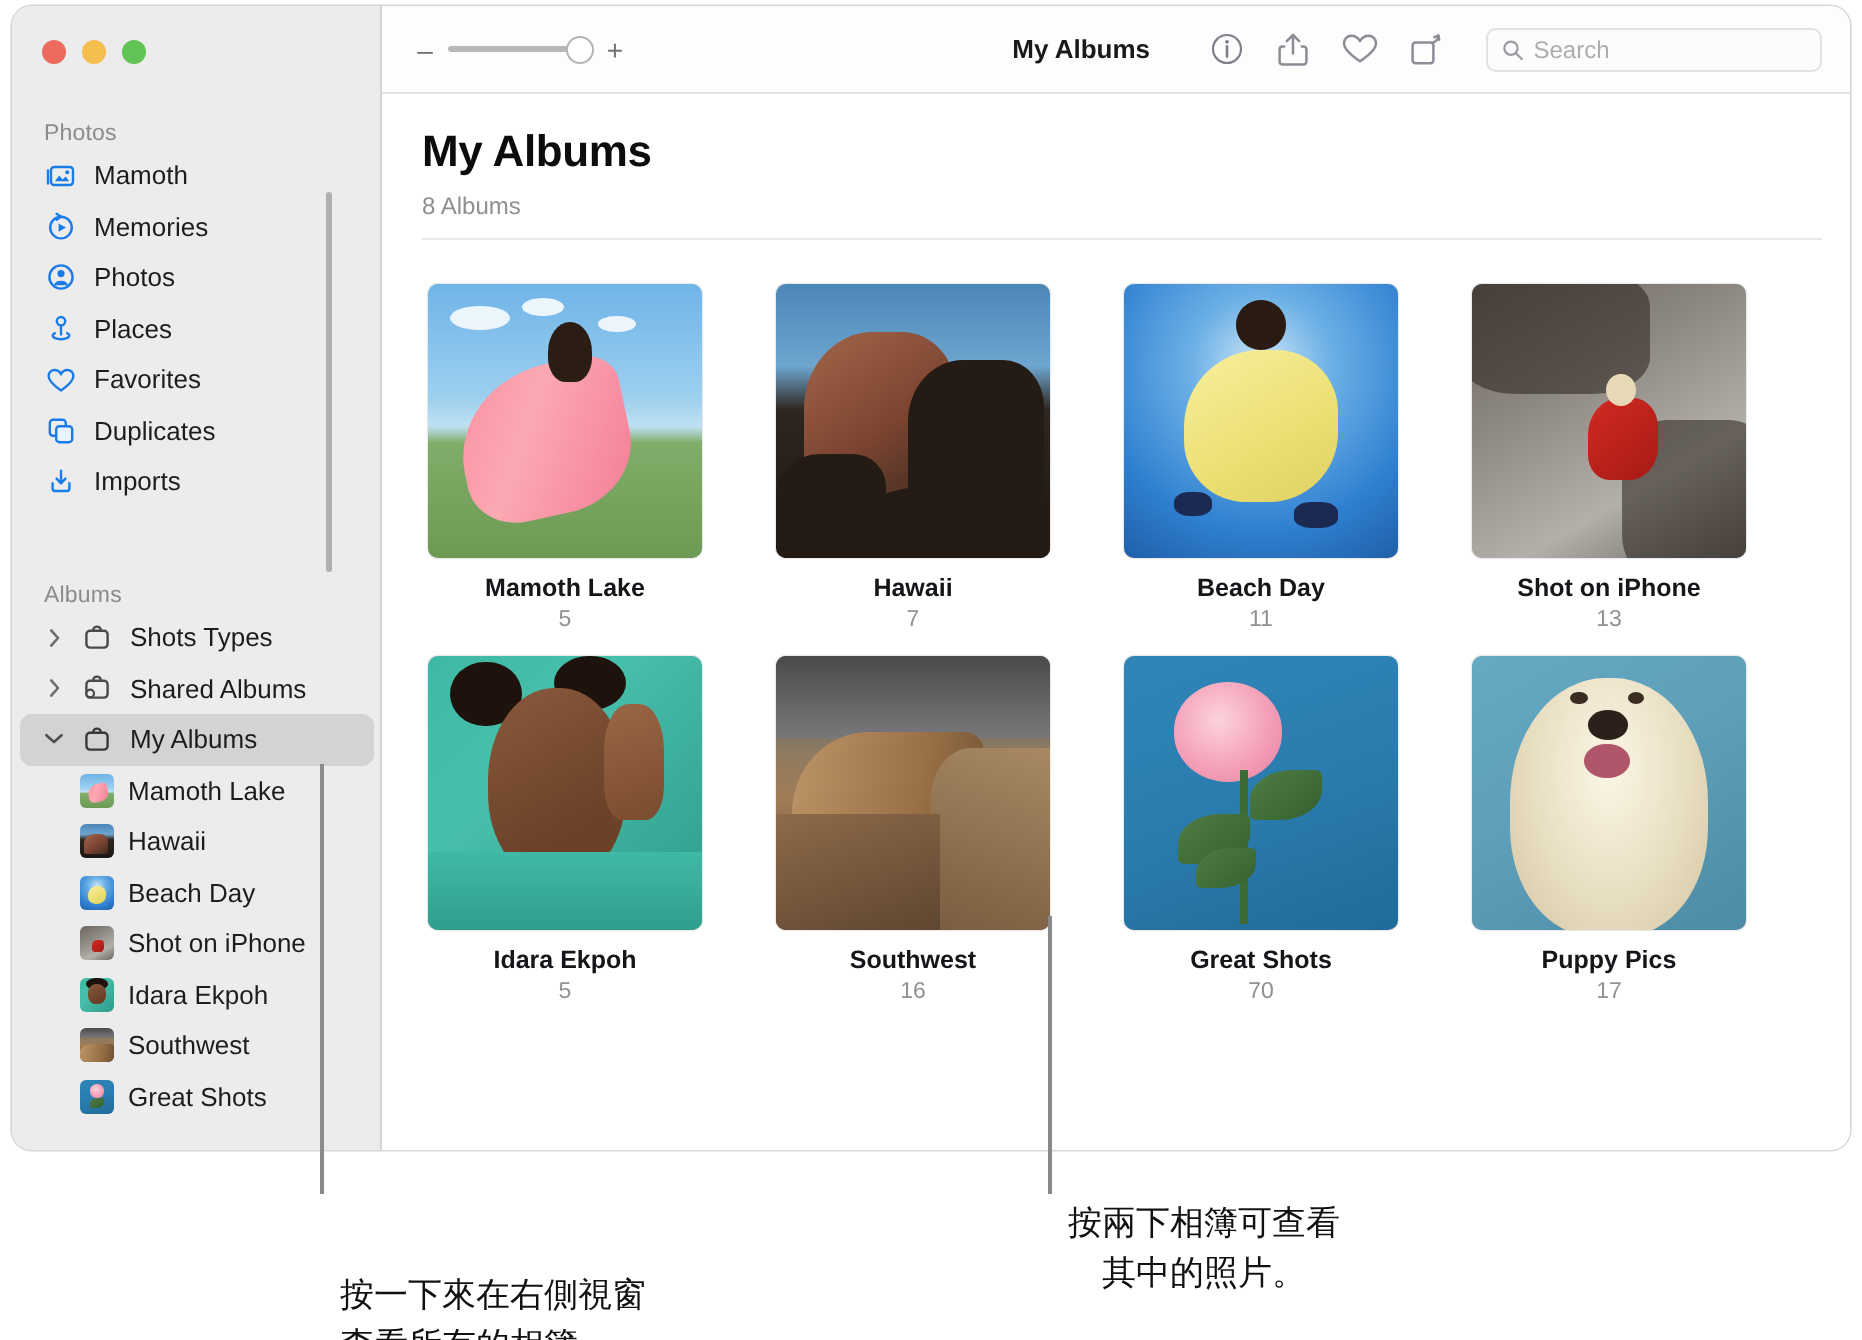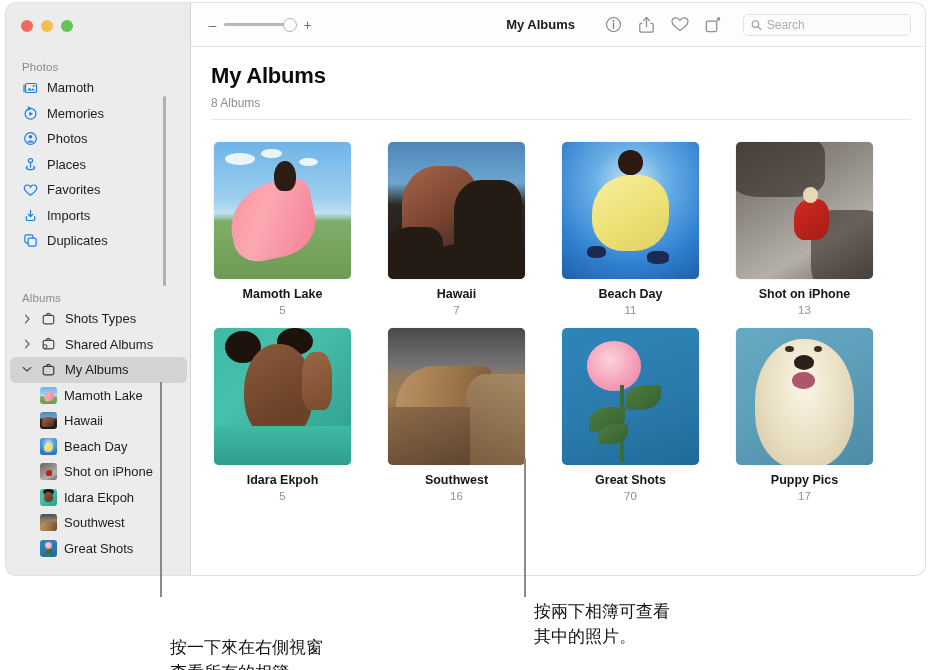--- a/index.html
+++ b/index.html
@@ -252,35 +252,35 @@
                 <path d="M7.5 12.2 C3.4 9.4 1.3 7.3 1.3 5 C1.3 3.2 2.7 2 4.3 2 C5.5 2 6.8 2.7 7.5 4 C8.2 2.7 9.5 2 10.7 2 C12.3 2 13.7 3.2 13.7 5 C13.7 7.3 11.6 9.4 7.5 12.2 Z" fill="none" stroke="#1a7ce8" stroke-width="1.2"></path>
               </svg>
           </span>
           <span>Favorites</span>
         </div>
 
 
         <div class="sb-row">
           <span class="glyph">
             <svg width="15" height="15" viewBox="0 0 15 15">
+                <rect x="1.9" y="1.9" width="8" height="8" rx="1.6" fill="none" stroke="#1a7ce8" stroke-width="1.2"></rect>
+                <rect x="5.1" y="5.1" width="8" height="8" rx="1.6" fill="#eaf2fd" stroke="#1a7ce8" stroke-width="1.2"></rect>
+              </svg>
+          </span>
+          <span>Duplicates</span>
+        </div>
+
+        <div class="sb-row">
+          <span class="glyph">
+            <svg width="15" height="15" viewBox="0 0 15 15">
                 <path d="M7.5 2.3 v6.2 M5.3 6.3 L7.5 8.7 L9.7 6.3" fill="none" stroke="#1a7ce8" stroke-width="1.2" stroke-linecap="round" stroke-linejoin="round"></path>
                 <path d="M3.3 8.6 v2.6 a1.3 1.3 0 0 0 1.3 1.3 h5.8 a1.3 1.3 0 0 0 1.3 -1.3 v-2.6" fill="none" stroke="#1a7ce8" stroke-width="1.2" stroke-linecap="round"></path>
               </svg>
           </span>
           <span>Imports</span>
-        </div>
-
-        <div class="sb-row">
-          <span class="glyph">
-            <svg width="15" height="15" viewBox="0 0 15 15">
-                <rect x="1.9" y="1.9" width="8" height="8" rx="1.6" fill="none" stroke="#1a7ce8" stroke-width="1.2"></rect>
-                <rect x="5.1" y="5.1" width="8" height="8" rx="1.6" fill="#eaf2fd" stroke="#1a7ce8" stroke-width="1.2"></rect>
-              </svg>
-          </span>
-          <span>Duplicates</span>
         </div>
       </div>
 
       <div class="sb-group-albums">
         <div class="sb-section">Albums</div>
 
         <div class="sb-row">
           <span class="chev">
             <svg width="7" height="10" viewBox="0 0 7 10">
                 <path d="M1.6 1.2 L5 5 L1.6 8.8" fill="none" stroke="#6b6b70" stroke-width="1.3" stroke-linecap="round" stroke-linejoin="round"></path>
@@ -560,16 +560,16 @@
 
       </div>
     </div>
   </div>
 
   <div class="callout-line" style="left:160px; top:382px; height:215px;"></div>
   <div class="callout-text" style="left:170px; top:636px;">按一下來在右側視窗
 查看所有的相簿。</div>
 
   <div class="callout-line" style="left:524px; top:458px; height:139px;"></div>
-  <div class="callout-text" style="left:534px; top:600px;">按兩下相簿可查看
+  <div class="callout-text" style="left:534px; top:600px;text-align:center;">按兩下相簿可查看
 其中的照片。</div>
 
 </div>
 
 </body></html>

